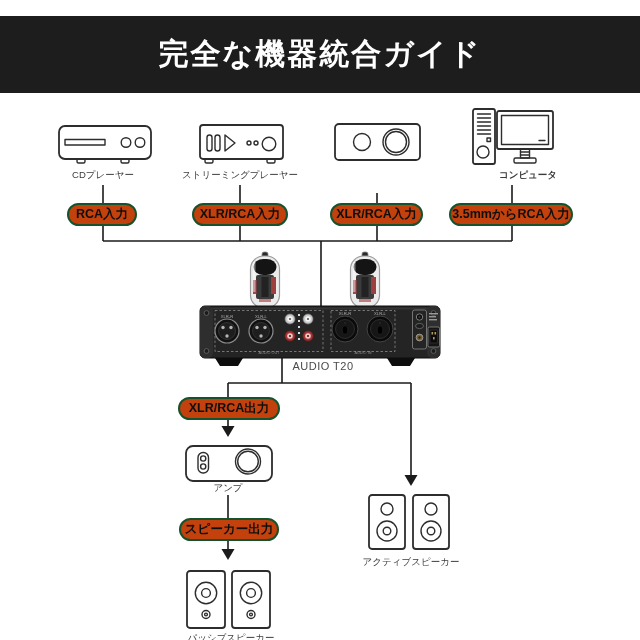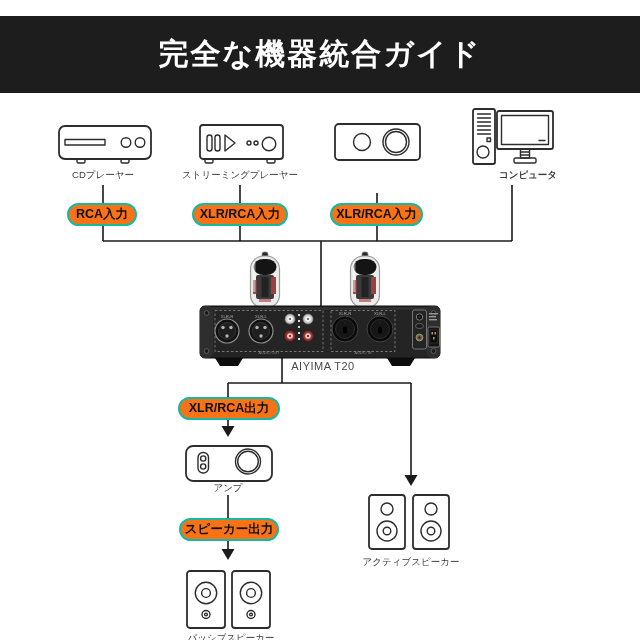--- a/index.html
+++ b/index.html
@@ -11,21 +11,21 @@
   
   .header{
     left:0;top:0;width:640px;height:77px;background:#1d1d1d;
     display:flex;align-items:center;justify-content:center;
   }
   .header h1{
     margin:0;color:#fff;font-size:30px;font-weight:bold;letter-spacing:2px;
   }
   
   .pill{
-    box-sizing:border-box;height:23px;background:#f97316;border:2px solid #14b8a6;
+    box-sizing:border-box;height:23px;background:#c2410c;border:2px solid #14532d;
     border-radius:12px;display:flex;align-items:center;justify-content:center;
     font-size:12.5px;font-weight:bold;white-space:nowrap;color:#0f0f0f;
   }
   
   .dev-label{
     text-align:center;font-size:9.5px;color:#3b3b3b;line-height:11px;white-space:nowrap;
   }
   .caption{
     text-align:center;font-size:11px;color:#4a4a4a;letter-spacing:.5px;white-space:nowrap;
   }
@@ -97,20 +97,21 @@
     <rect class="thin" x="43" y="51" width="22" height="5" rx="1.5"></rect>
   </svg>
 
   <div class="abs dev-label" style="left:43px;top:153px;width:120px;">CDプレーヤー</div>
   <div class="abs dev-label" style="left:170px;top:153px;width:140px;">ストリーミングプレーヤー</div>
   <div class="abs dev-label" style="left:468px;top:153px;width:120px;font-weight:bold;">コンピュータ</div>
 
   <div class="abs pill" style="left:67px;top:187px;width:70px;">RCA入力</div>
   <div class="abs pill" style="left:192px;top:187px;width:96px;">XLR/RCA入力</div>
   <div class="abs pill" style="left:330px;top:187px;width:93px;">XLR/RCA入力</div>
+  <div class="abs pill" style="left:449px;top:187px;width:124px;">3.5mmからRCA入力</div>
 
   <svg class="abs" style="left:198px;top:234px;" width="244" height="120" viewBox="0 0 244 120">
 
     <g>
       <rect x="64" y="2" width="6" height="7" rx="2" fill="#2a2a2a" stroke="#888" stroke-width="0.8"></rect>
       <rect x="52.5" y="6" width="29" height="52" rx="13" fill="#ececec" stroke="#9a9a9a" stroke-width="1.2"></rect>
       <rect x="55.5" y="9" width="23" height="16" rx="10" fill="#141414"></rect>
       <rect x="58" y="25" width="18" height="24" rx="2" fill="#3b3b3b"></rect>
       <rect x="63.5" y="27" width="7" height="20" fill="#222"></rect>
       <rect x="55" y="30" width="3.5" height="14" fill="#a84444"></rect>
@@ -213,21 +214,21 @@
         <rect x="236.5" y="82" width="1.6" height="2.5" fill="#b59a55"></rect>
         <rect x="235" y="87" width="1.6" height="2.5" fill="#b59a55"></rect>
     </g>
     <text x="71" y="104" font-size="3.8" fill="#8a8a8a" text-anchor="middle">AUDIO OUT</text>
     <text x="165" y="104" font-size="3.8" fill="#8a8a8a" text-anchor="middle">AUDIO IN</text>
 
     <path d="M17 108 L22 116 L40 116 L45 108 Z" fill="#0d0d0d"></path>
     <path d="M189 108 L194 116 L212 116 L217 108 Z" fill="#0d0d0d"></path>
   </svg>
 
-  <div class="abs caption" style="left:278px;top:344px;width:90px;">AIYIMA T20</div>
+  <div class="abs caption" style="left:278px;top:344px;width:90px;">AUDIO T20</div>
 
   <div class="abs pill" style="left:178px;top:381px;width:102px;">XLR/RCA出力</div>
   <div class="abs pill" style="left:179px;top:502px;width:100px;">スピーカー出力</div>
 
   <svg class="abs" style="left:184px;top:428px;" width="90" height="40" viewBox="0 0 90 40">
     <rect class="outline" x="2" y="2" width="86" height="35" rx="7"></rect>
     <rect class="thin" x="14" y="8.5" width="10.5" height="20.5" rx="5"></rect>
     <circle class="thin" cx="19.2" cy="14.5" r="2.6"></circle>
     <circle class="thin" cx="19.2" cy="22.5" r="2.6"></circle>
     <circle class="thin" cx="64" cy="17.5" r="12.5"></circle>

